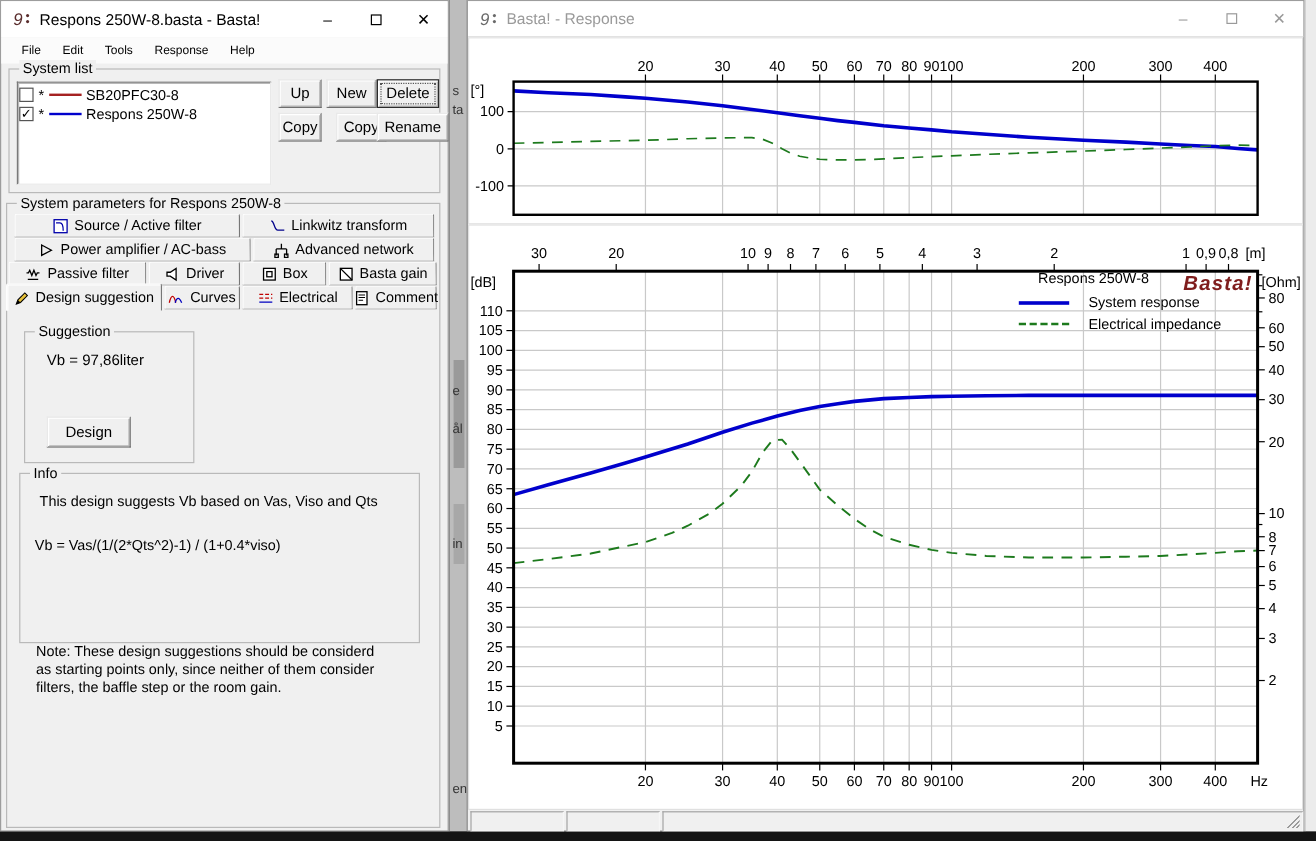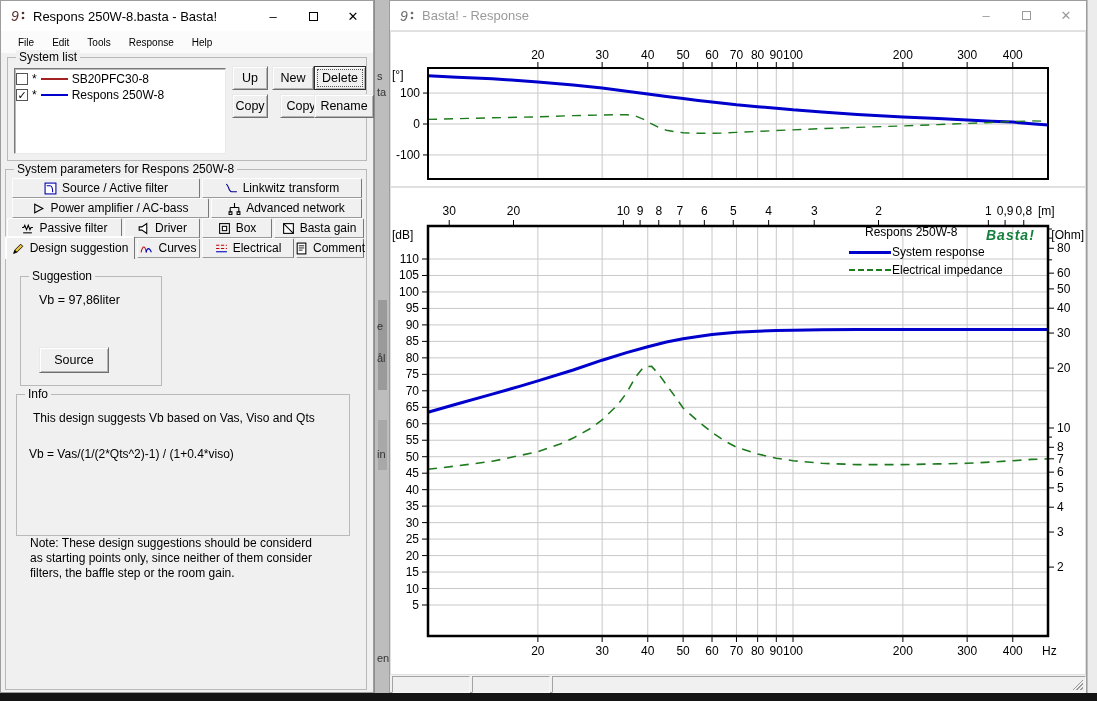--- a/index.html
+++ b/index.html
@@ -39,24 +39,24 @@
   .tab.active { height:23px; margin-top:-2px; border-bottom:none; z-index:5;
     box-shadow: inset 1px 1px 0 #fff; }
   .tab .icon { display:inline-flex; width:13px; height:13px; }
   .note-text { position:absolute; font-size:12px; line-height:15px; white-space:pre-line; }
   .statusbar { position:absolute; display:flex; gap:2px; }
   .status-panel { border:1px solid; border-color:#a3a3a3 #f6f6f6 #f6f6f6 #a3a3a3; background:#f0f0f0; }
   .grip { position:absolute; right:2px; bottom:2px; width:13px; height:13px;
     background:
       linear-gradient(135deg, transparent 0 58%, #9a9a9a 58% 64%, transparent 64% 73%, #9a9a9a 73% 79%, transparent 79% 88%, #9a9a9a 88% 94%, transparent 94%); }
   .legend { position:absolute; font-size:12px; }
-  .legend-row { display:flex; align-items:center; gap:1px; height:18px;text-align:right; }
+  .legend-row { display:flex; align-items:center; gap:16px; height:18px;text-align:right; }
   .legend-line { width:42px; height:0; border-top-width:3px; border-top-style:solid; }
   .legend-line.dashed { border-top-width:2px; border-top-style:dashed; }
-  .watermark { position:absolute; font-size:14px; font-weight:bold; color:#15803d;
+  .watermark { position:absolute; font-size:17px; font-weight:bold; color:#7f1d1d;
     letter-spacing:1px; font-style:italic; }
   .frag { position:absolute; font-size:11px; color:#333; }
   svg text { font-family:"Liberation Sans", sans-serif; }
 </style>
 </head>
 <body>
 
 <div class="win" id="left-win" style="left:0; top:0; width:374px; height:693px;">
   <div class="titlebar">
     <svg width="18" height="18" viewBox="0 0 18 18" style="margin-left:8px;">
@@ -215,21 +215,21 @@
               <path d="M3.5 3.5h5M3.5 5.5h5M3.5 7.5h3.5" stroke="#000" stroke-width="0.8"></path>
             </svg>
           </span>
           <span>Comment</span>
         </div>
       </div>
 
     <div class="groupbox" style="left:14px; top:106px; width:142px; height:110px;">
       <span class="gb-label">Suggestion</span>
       <div class="abs" style="left:18px; top:16px; font-size:12.5px;">Vb = 97,86liter</div>
-      <div class="btn raised" style="left:18px; top:70px; width:70px; height:26px;">Source</div>
+      <div class="btn raised" style="left:18px; top:70px; width:70px; height:26px;">Design</div>
     </div>
 
     <div class="groupbox" style="left:10px; top:224px; width:334px; height:142px;">
       <span class="gb-label">Info</span>
       <div class="abs" style="left:16px; top:16px;">This design suggests Vb based on Vas, Viso and Qts</div>
       <div class="abs" style="left:12px; top:52px;">Vb = Vas/(1/(2*Qts^2)-1) / (1+0.4*viso)</div>
     </div>
 
     <div class="note-text" style="left:24px; top:366px; width:320px;">Note: These design suggestions should be considerd
 as starting points only, since neither of them consider

